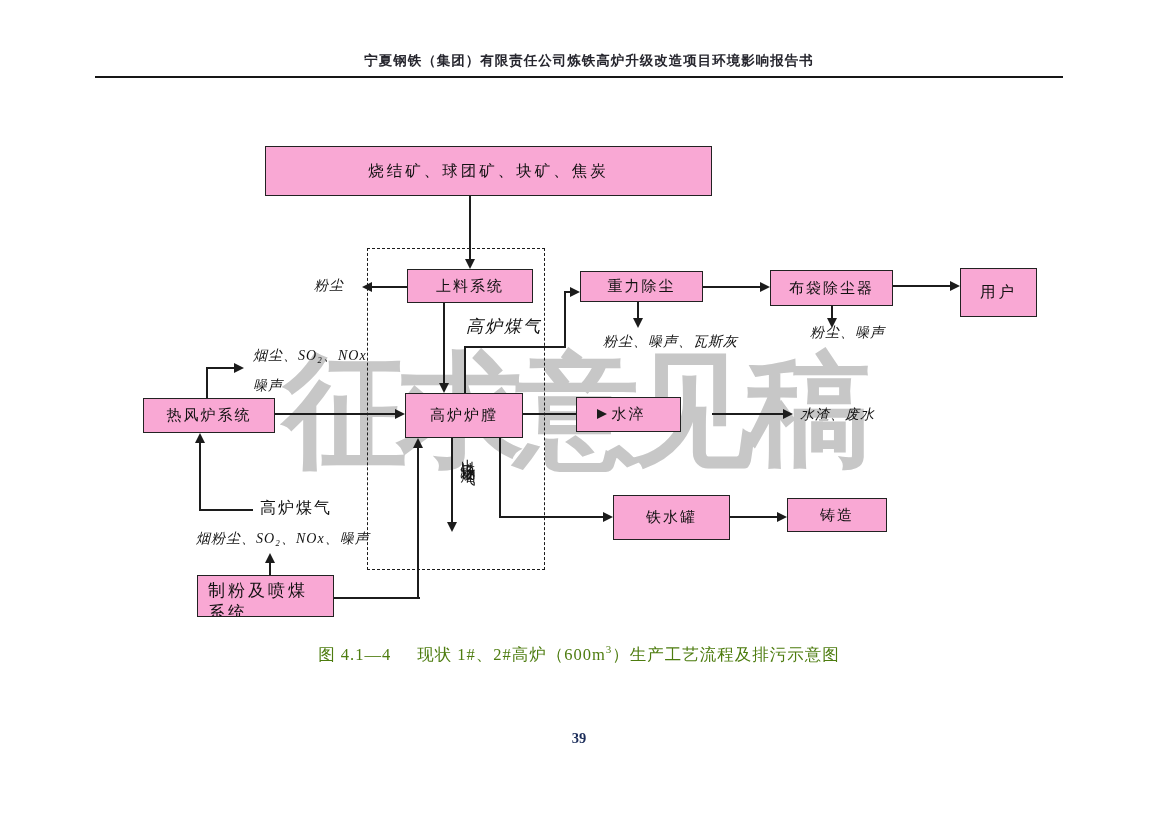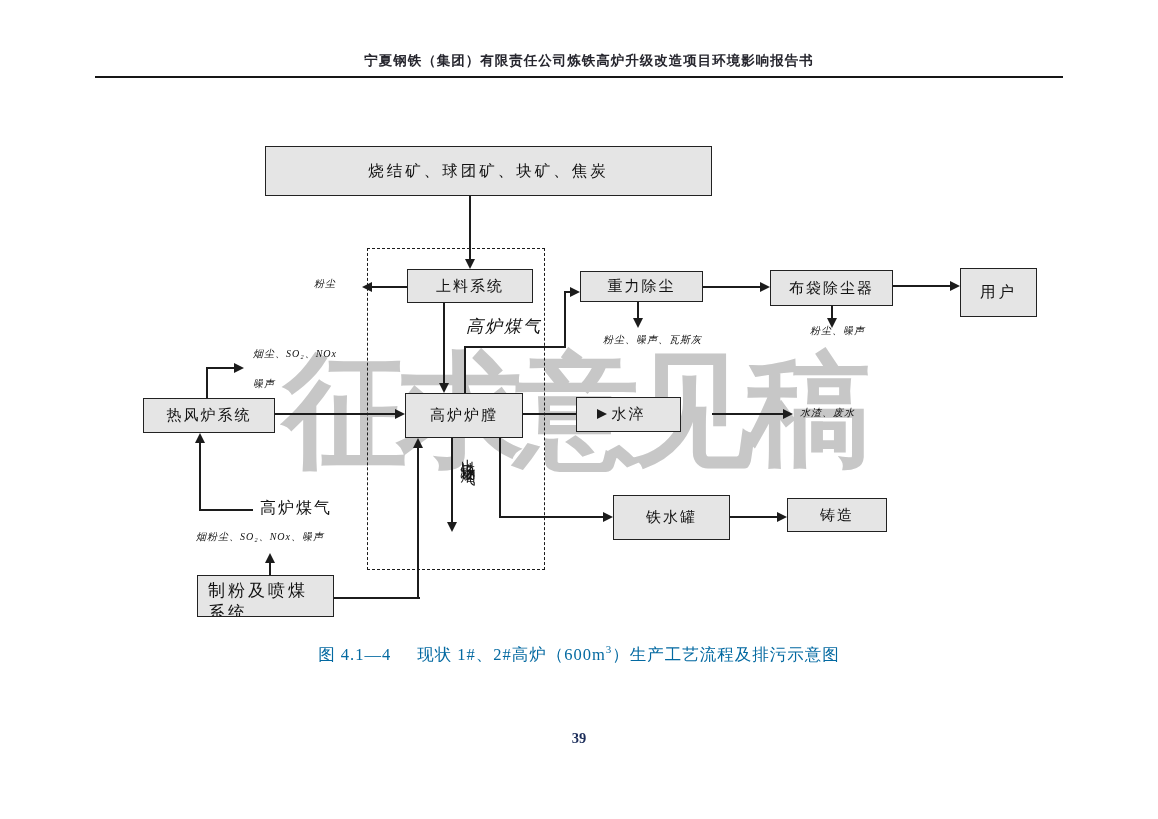--- a/index.html
+++ b/index.html
@@ -8,48 +8,48 @@
   .page { position:absolute; inset:0; background:#ffffff; }
 
   .hdr { position:absolute; left:0; right:0; top:52px; text-align:center;
          font-size:13.5px; font-weight:bold; color:#26262e; letter-spacing:1px;padding-left:20px; }
   .hrule { position:absolute; left:95px; top:76px; width:968px; height:2px; background:#161616; }
 
   .wm { position:absolute; left:283px; top:344px; z-index:0;
         font-size:124px; font-weight:900; line-height:1.1; color:#c7c7c7;
         letter-spacing:-8px; white-space:nowrap; }
 
-  .bx { position:absolute; z-index:2; background:#e5e5e5; border:1.6px solid #222;
+  .bx { position:absolute; z-index:2; background:#f9a8d4; border:1.6px solid #222;
         display:flex; align-items:center; justify-content:center;
         font-size:15px; letter-spacing:2px; color:#111; }
   .bx.big { font-size:15.5px; letter-spacing:3px; }
   .bx.clip { display:block; overflow:hidden; text-align:left; padding:4px 8px 0 10px;
              font-size:17px; letter-spacing:3px; line-height:22px; }
 
   .dashed { position:absolute; z-index:1; border:1.5px dashed #1c1c1c; background:transparent; }
 
   .ln { position:absolute; z-index:1; background:#1c1c1c; }
   .v { width:2px; } .h { height:2px; }
 
   .ah { position:absolute; z-index:2; width:0; height:0; }
   .ar { border-top:5px solid transparent; border-bottom:5px solid transparent; border-left:10px solid #1c1c1c; }
   .al { border-top:5px solid transparent; border-bottom:5px solid transparent; border-right:10px solid #1c1c1c; }
   .ad { border-left:5px solid transparent; border-right:5px solid transparent; border-top:10px solid #1c1c1c; }
   .au { border-left:5px solid transparent; border-right:5px solid transparent; border-bottom:10px solid #1c1c1c; }
 
-  .lb { position:absolute; z-index:2; font-size:10px; font-style:italic; color:#111;
+  .lb { position:absolute; z-index:2; font-size:14px; font-style:italic; color:#111;
         letter-spacing:1px; white-space:nowrap; }
   .lb.plain { font-style:normal; }
   .lb.gas-it { font-size:17px; letter-spacing:2px; }
   .lb.gas-pl { font-size:16px; letter-spacing:2px; }
   .vert { position:absolute; z-index:2; writing-mode:vertical-rl; text-orientation:upright;
           font-size:15px; letter-spacing:3px; color:#111; }
 
   .cap { position:absolute; left:0; right:0; top:643px; text-align:center;
-         font-size:16.5px; color:#0369a1; letter-spacing:1px; z-index:2; }
+         font-size:16.5px; color:#4d7c0f; letter-spacing:1px; z-index:2; }
   .cap .gap { margin-right:26px; }
   .cap sup { font-size:11px; }
 
   .pgnum { position:absolute; left:0; right:0; top:730px; text-align:center;
            font-size:14.5px; font-weight:bold; color:#1c2d5a; z-index:2; }
 </style>
 </head>
 <body>
 
 <div class="page">

